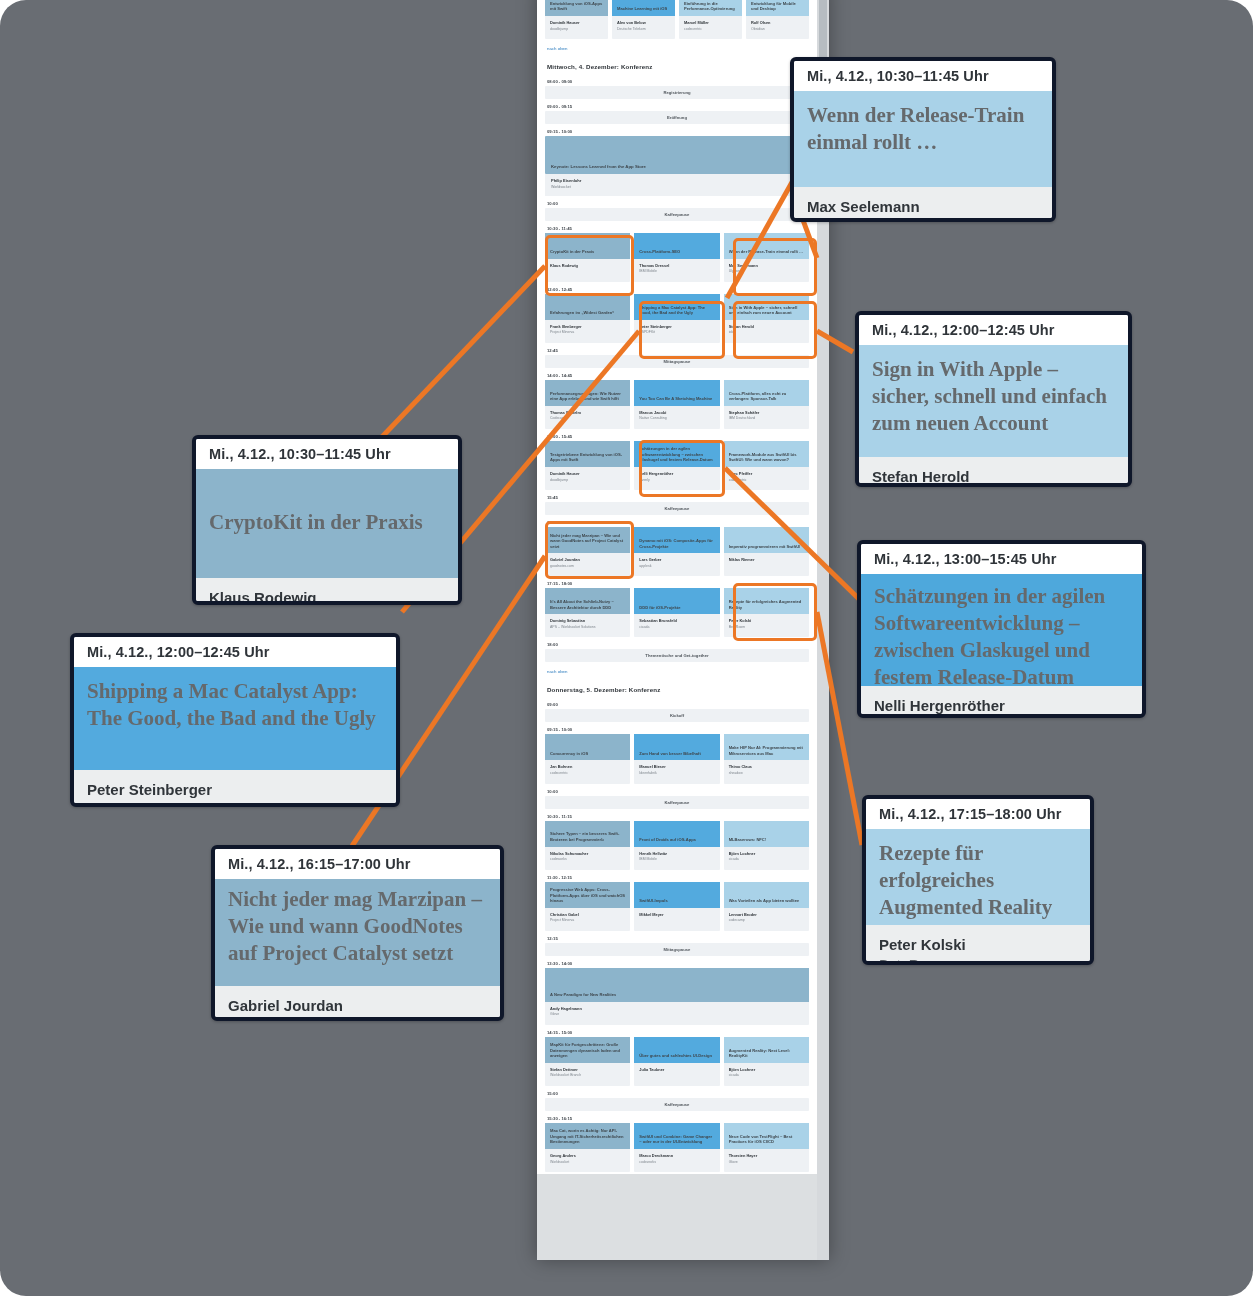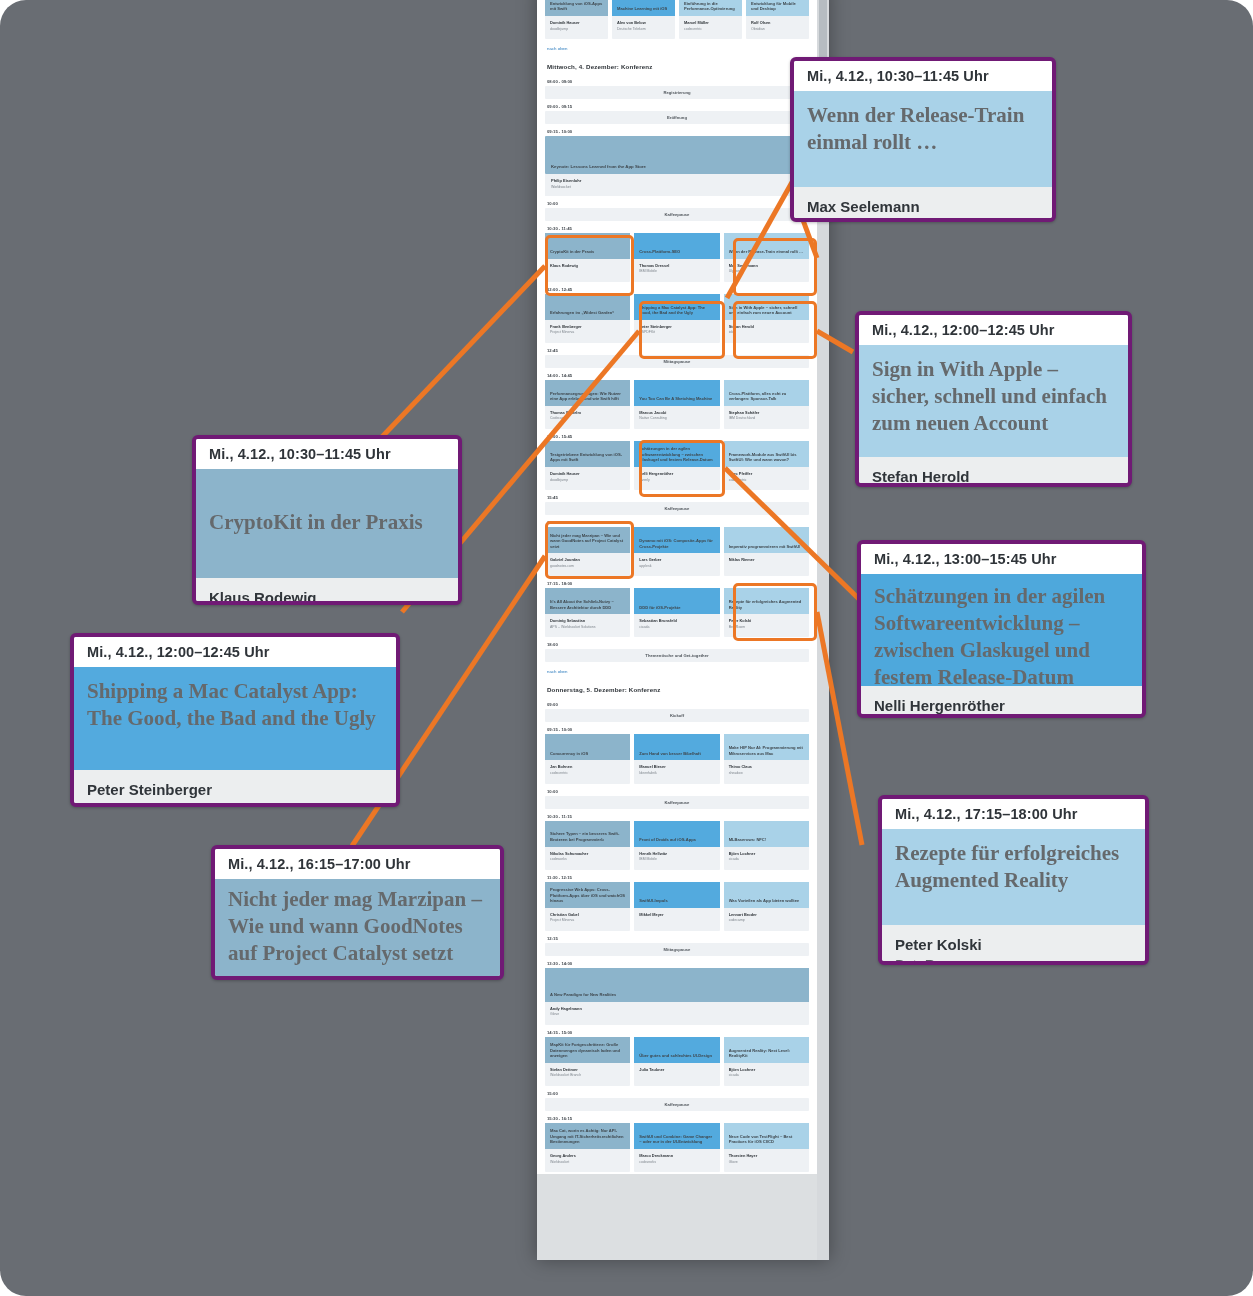--- a/index.html
+++ b/index.html
@@ -101,21 +101,21 @@
   
   .ring{
     position:absolute; border:3px solid #ec7725; border-radius:5px;
     box-sizing:border-box;
   }
 
   
   .callout{
     position:absolute;
     background:#eceeef;
-    border:4px solid #701a75;
+    border:4px solid #0f172a;
     border-radius:6px;
     box-sizing:border-box;
     overflow:hidden;
     box-shadow:0 1px 3px rgba(0,0,0,.25);
   }
   .callout .co-time{
     background:#ffffff;
     color:#2f3439;
     font-size:14.5px;
     font-weight:700;
@@ -657,21 +657,21 @@
 
   <div class="callout" style="left:857px; top:540px; width:289px; height:178px;">
     <div class="co-time">Mi., 4.12., 13:00–15:45 Uhr</div>
     <div class="co-title bg-sat" style="height:90px; padding-top:9px;">Schätzungen in der agilen Soft­wareentwicklung – zwischen Glas­kugel und festem Release-Datum</div>
     <div class="co-foot">
       <div class="co-speaker">Nelli Hergenröther</div>
       <div class="co-org">Evenly</div>
     </div>
   </div>
 
-  <div class="callout" style="left:862px; top:795px; width:271px; height:170px;margin-left:16px;">
+  <div class="callout" style="left:862px; top:795px; width:232px; height:170px;">
     <div class="co-time">Mi., 4.12., 17:15–18:00 Uhr</div>
     <div class="co-title bg-mid" style="height:72px;">Rezepte für erfolgreiches Augmented Reality</div>
     <div class="co-foot">
       <div class="co-speaker">Peter Kolski</div>
       <div class="co-org">BetaRoom</div>
     </div>
   </div>
 
   <div class="callout" style="left:192px; top:435px; width:270px; height:170px;">
     <div class="co-time">Mi., 4.12., 10:30–11:45 Uhr</div>
@@ -684,21 +684,21 @@
 
   <div class="callout" style="left:70px; top:633px; width:330px; height:174px;">
     <div class="co-time">Mi., 4.12., 12:00–12:45 Uhr</div>
     <div class="co-title bg-strong" style="height:79px;">Shipping a Mac Catalyst App: The Good, the Bad and the Ugly</div>
     <div class="co-foot">
       <div class="co-speaker">Peter Steinberger</div>
       <div class="co-org">PSPDFKit</div>
     </div>
   </div>
 
-  <div class="callout" style="left:211px; top:845px; width:293px; height:135px;">
+  <div class="callout" style="left:211px; top:845px; width:293px; height:176px;">
     <div class="co-time">Mi., 4.12., 16:15–17:00 Uhr</div>
     <div class="co-title bg-light" style="height:87px; padding-top:7px;">Nicht jeder mag Marzipan – Wie und wann GoodNotes auf  Project Catalyst setzt</div>
     <div class="co-foot">
       <div class="co-speaker">Gabriel Jourdan</div>
       <div class="co-org">goodnotes.com</div>
     </div>
   </div>
 
 </div>
 

